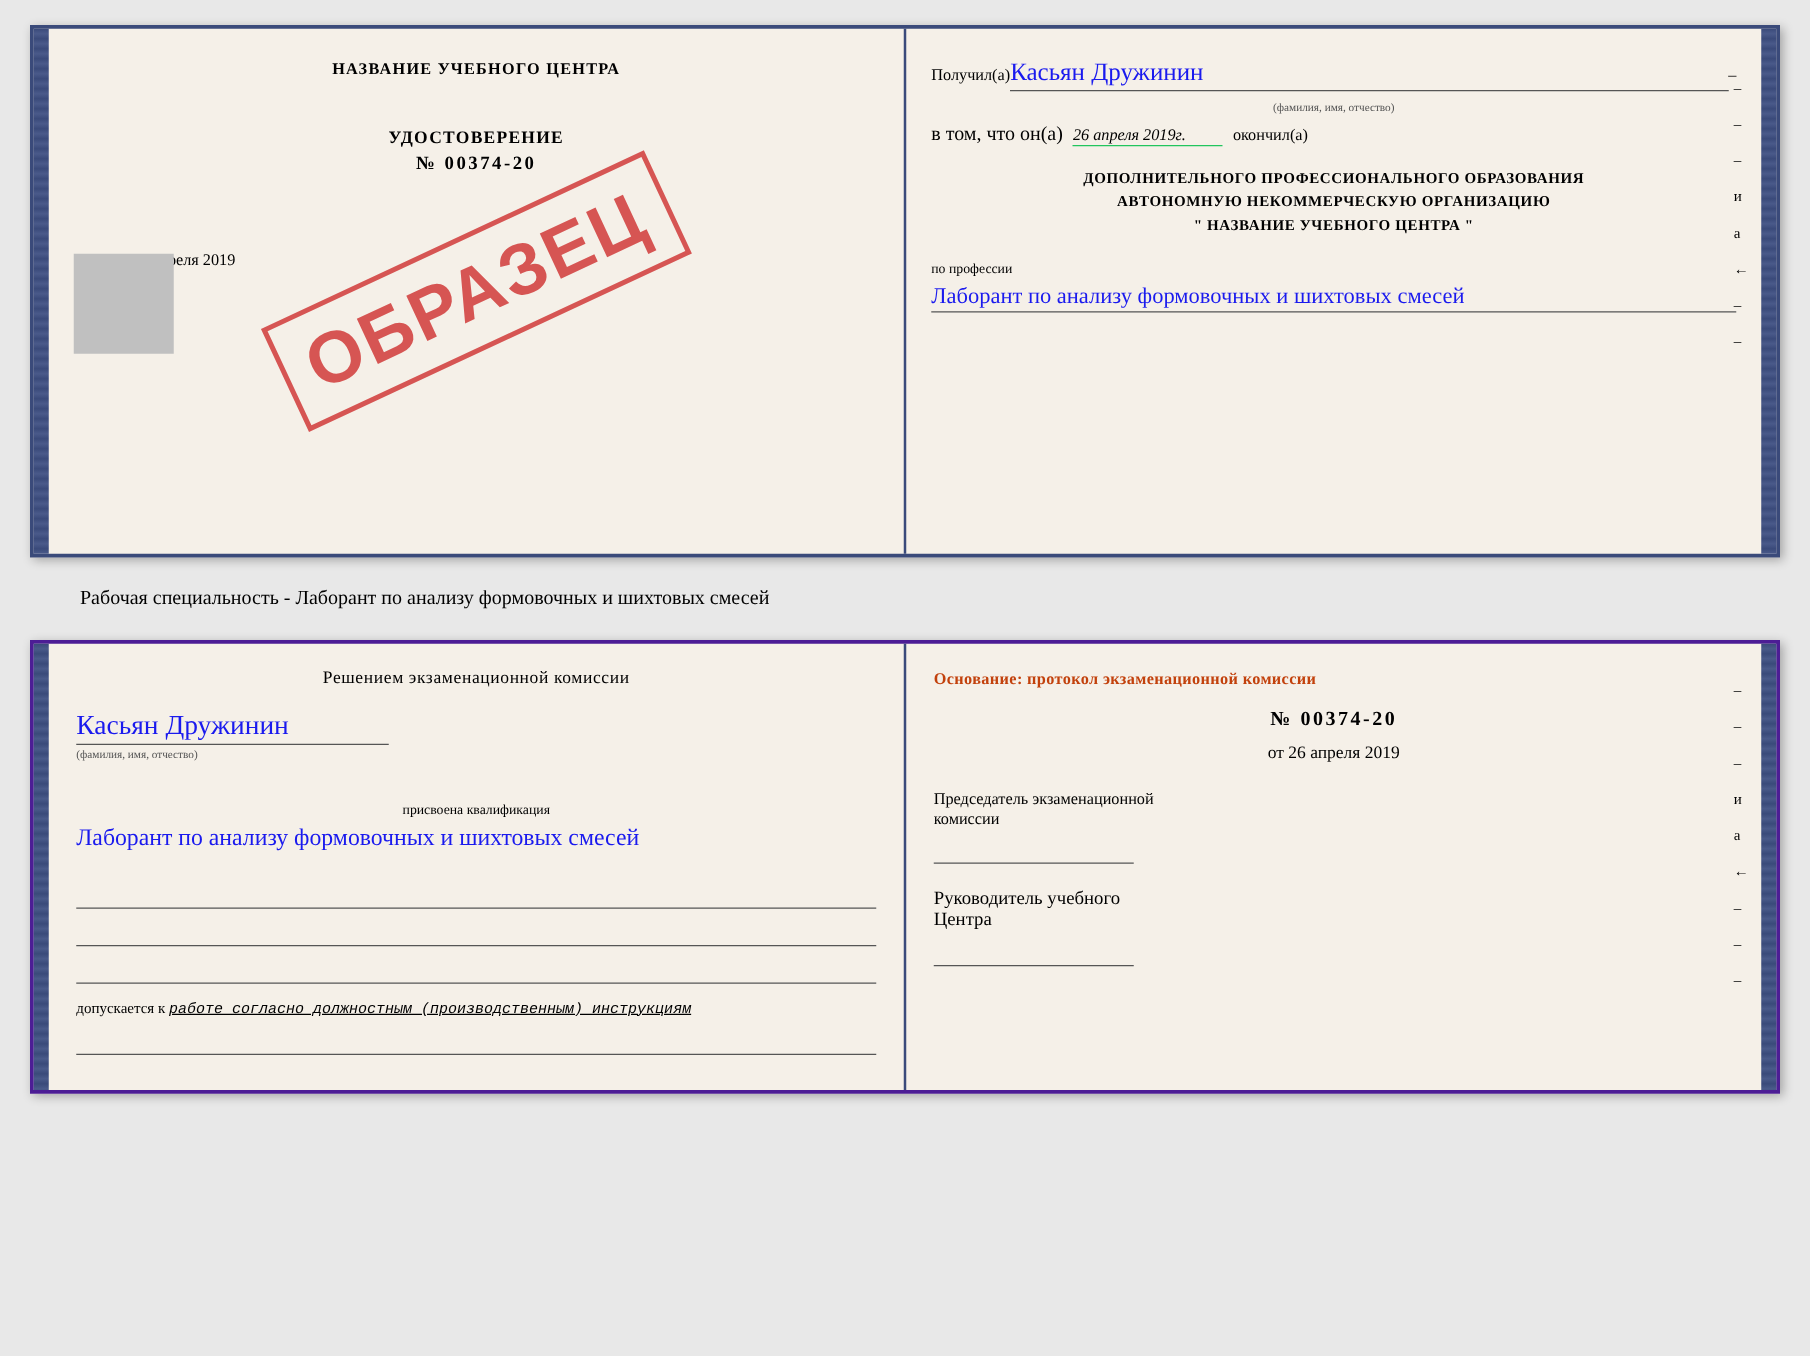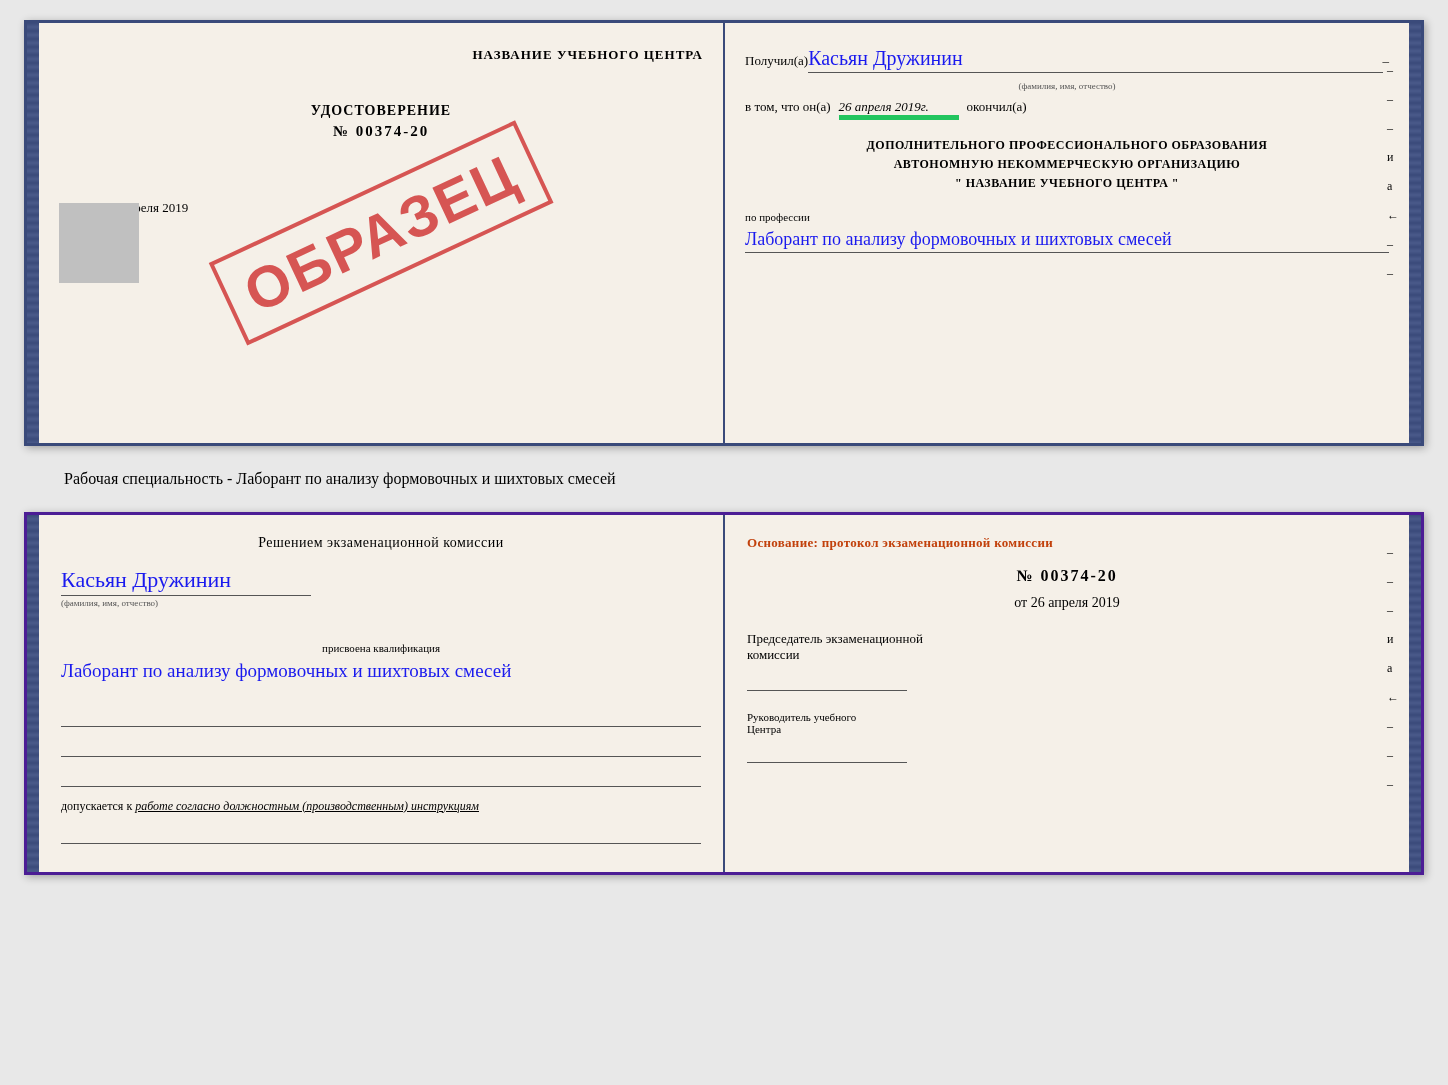--- a/index.html
+++ b/index.html
@@ -56,21 +56,21 @@
         to bottom,
         #3a4a7a 0px,
         #4a5a8a 4px,
         #3a4a7a 8px
       );
       flex-shrink: 0;
     }
 
     
     .top-left-header {
-      text-align: right;
+      text-align: center;
       font-size: 13px;
       font-weight: bold;
       letter-spacing: 1px;
       margin-bottom: 30px;
       color: #000;
     }
 
     .udostoverenie-block {
       margin-top: 40px;
       text-align: center;
@@ -160,21 +160,21 @@
       display: flex;
       align-items: baseline;
       gap: 8px;
       margin-bottom: 16px;
     }
 
     .vtom-date {
       font-style: italic;
       font-size: 13px;
       color: #000;
-      border-bottom: 5px solid #22c55e;
+      border-bottom: 1px solid #22c55e;
       min-width: 120px;
     }
 
     .vtom-okoncil {
       font-size: 13px;
       white-space: nowrap;
     }
 
     .org-block {
       text-align: center;
@@ -286,20 +286,21 @@
 
     .dopuskaetsya-text {
       font-size: 12px;
       color: #000;
       margin-top: 12px;
     }
 
     .dopusk-italic {
       font-style: italic;
       text-decoration: underline;
+      font-family: Liberation Mono, monospace;
     }
 
     
     .osnovanie-title {
       font-size: 13px;
       color: #c2410c;
       margin-bottom: 16px;
       letter-spacing: 0.3px;
       font-weight: bold;
     }
@@ -327,21 +328,21 @@
     }
 
     .podpis-line {
       border-bottom: 1px solid #555;
       height: 20px;
       width: 160px;
       margin-top: 8px;
     }
 
     .rukovoditel-block {
-      font-size: 11px;
+      font-size: 15px;
       color: #000;
       margin-top: 0;
     }
 
     
     .photo-placeholder {
       width: 80px;
       height: 80px;
       background: #c0c0c0;
       position: absolute;
@@ -380,21 +381,21 @@
     <div class="cert-right" style="flex:1;padding:24px 20px;position:relative;min-height:420px;">
 
       <div class="poluchil-row">
         <span class="poluchil-label">Получил(а)</span>
         <span class="poluchil-name">Касьян Дружинин</span>
         <span style="font-size:13px;"> – </span>
       </div>
       <div class="fio-subtitle">(фамилия, имя, отчество)</div>
 
       <div class="vtom-row">
-        <span class="vtom-label" style="font-size:13px;">в том, что он(а)</span>
+        <span class="vtom-label" style="font-size:16px;">в том, что он(а)</span>
         <span class="vtom-date">26 апреля 2019г.</span>
         <span class="vtom-okoncil">окончил(а)</span>
       </div>
 
       <div class="org-block">
         <div>ДОПОЛНИТЕЛЬНОГО ПРОФЕССИОНАЛЬНОГО ОБРАЗОВАНИЯ</div>
         <div>АВТОНОМНУЮ НЕКОММЕРЧЕСКУЮ ОРГАНИЗАЦИЮ</div>
         <div>" НАЗВАНИЕ УЧЕБНОГО ЦЕНТРА "</div>
       </div>
 

